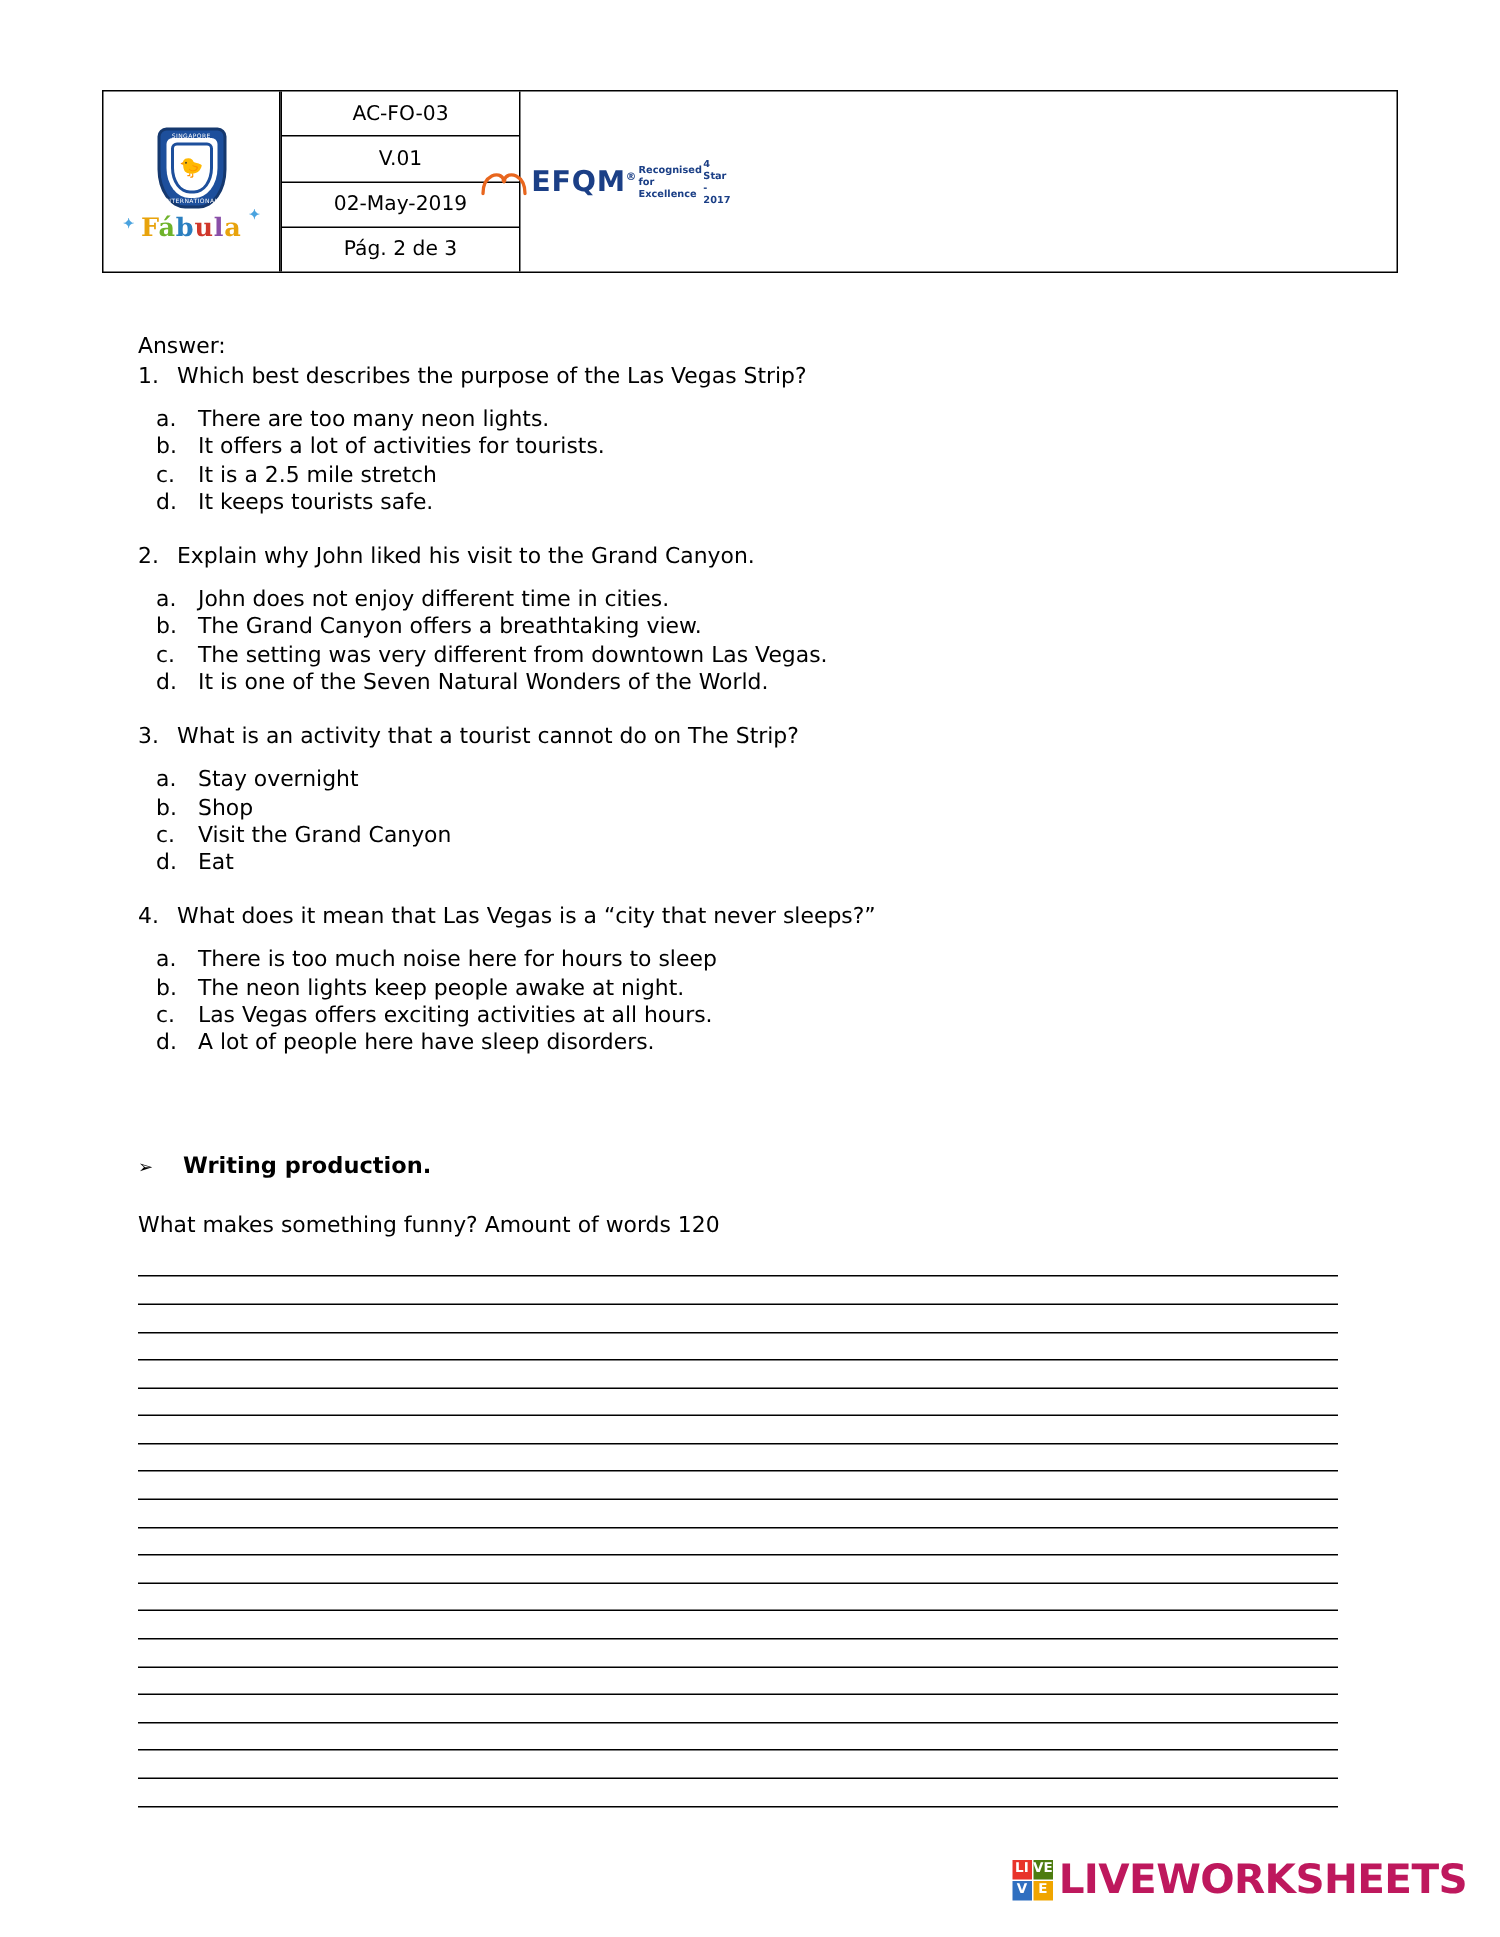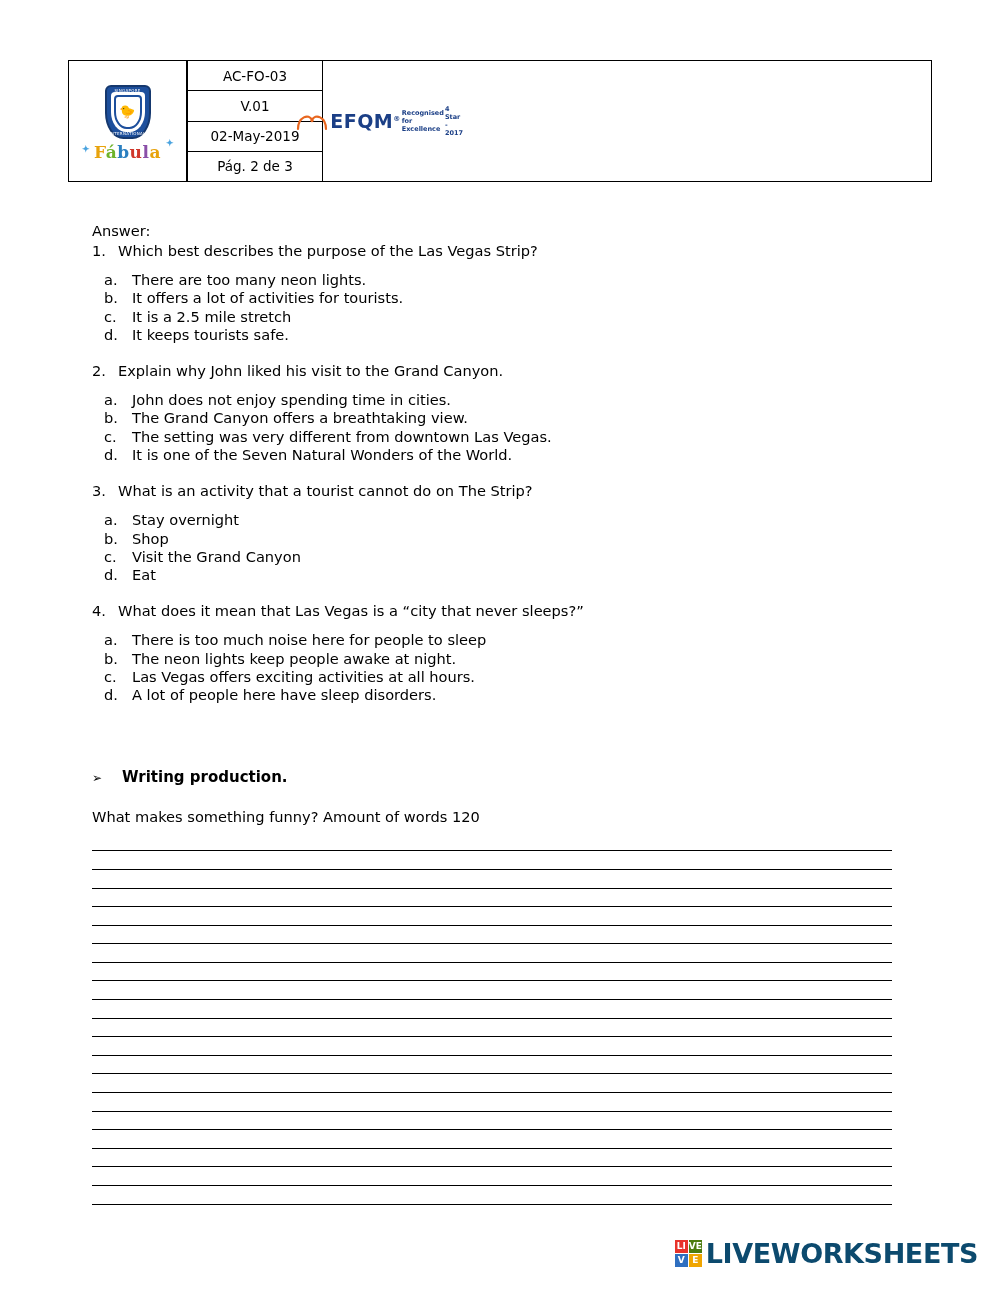--- a/index.html
+++ b/index.html
@@ -99,21 +99,21 @@
   .hdr-title {
     flex: 1;
     display: flex;
     align-items: center;
     justify-content: center;
     font-size: 21px;
     font-weight: bold;
     letter-spacing: .5px;
   }
   .hdr-codes {
-    width: 136px;
+    width: 160px;
     border-left: 1px solid #000;
     border-right: 1px solid #000;
     box-sizing: border-box;
     display: flex;
     flex-direction: column;
   }
   .hdr-codes div {
     flex: 1;
     display: flex;
     align-items: center;
@@ -245,21 +245,21 @@
     justify-content: center;
     line-height: 1;
   }
   .b-l { background: #e8332a; }
   .b-i { background: #4d7c0f; }
   .b-v { background: #2f6fc0; }
   .b-e { background: #f0a500; }
   .lw-word {
     font-size: 27px;
     font-weight: bold;
-    color: #0c4a6e;
+    color: #be185d;
     letter-spacing: -.4px;
     font-family: "DejaVu Sans", sans-serif;
   }
 </style>
 </head>
 <body>
 
 <div class="header">
 
   <div class="hdr-logo">
@@ -327,21 +327,21 @@
     </div>
   </div>
 
   <div class="qitem">
     <div class="qnum">2.</div>
     <div class="qtext">Explain why John liked his visit to the Grand Canyon.</div>
   </div>
   <div class="opts">
     <div class="opt">
       <div class="optltr">a.</div>
-      <div>John does not enjoy spending time in cities.</div>
+      <div>John does not enjoy different time in cities.</div>
     </div>
     <div class="opt">
       <div class="optltr">b.</div>
       <div>The Grand Canyon offers a breathtaking view.</div>
     </div>
     <div class="opt">
       <div class="optltr">c.</div>
       <div>The setting was very different from downtown Las Vegas.</div>
     </div>
     <div class="opt">
@@ -373,21 +373,21 @@
     </div>
   </div>
 
   <div class="qitem">
     <div class="qnum">4.</div>
     <div class="qtext">What does it mean that Las Vegas is a “city that never sleeps?”</div>
   </div>
   <div class="opts">
     <div class="opt">
       <div class="optltr">a.</div>
-      <div>There is too much noise here for people to sleep</div>
+      <div>There is too much noise here for hours to sleep</div>
     </div>
     <div class="opt">
       <div class="optltr">b.</div>
       <div>The neon lights keep people awake at night.</div>
     </div>
     <div class="opt">
       <div class="optltr">c.</div>
       <div>Las Vegas offers exciting activities at all hours.</div>
     </div>
     <div class="opt">

